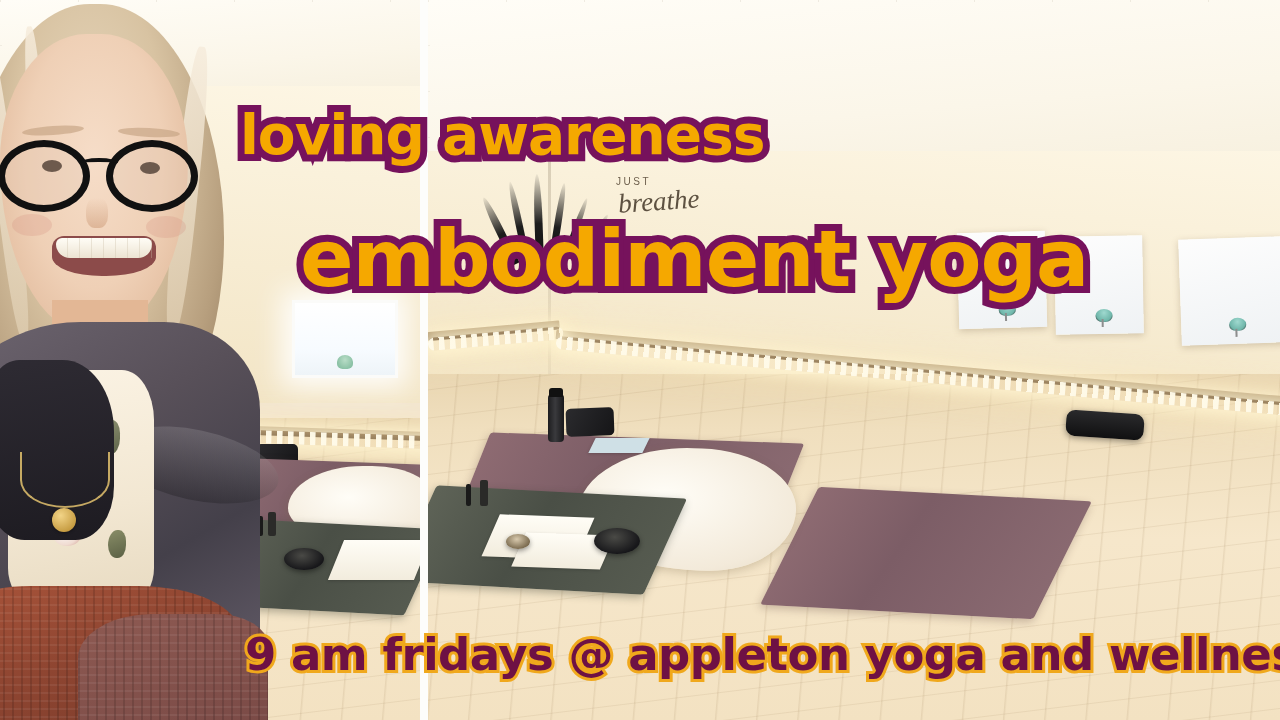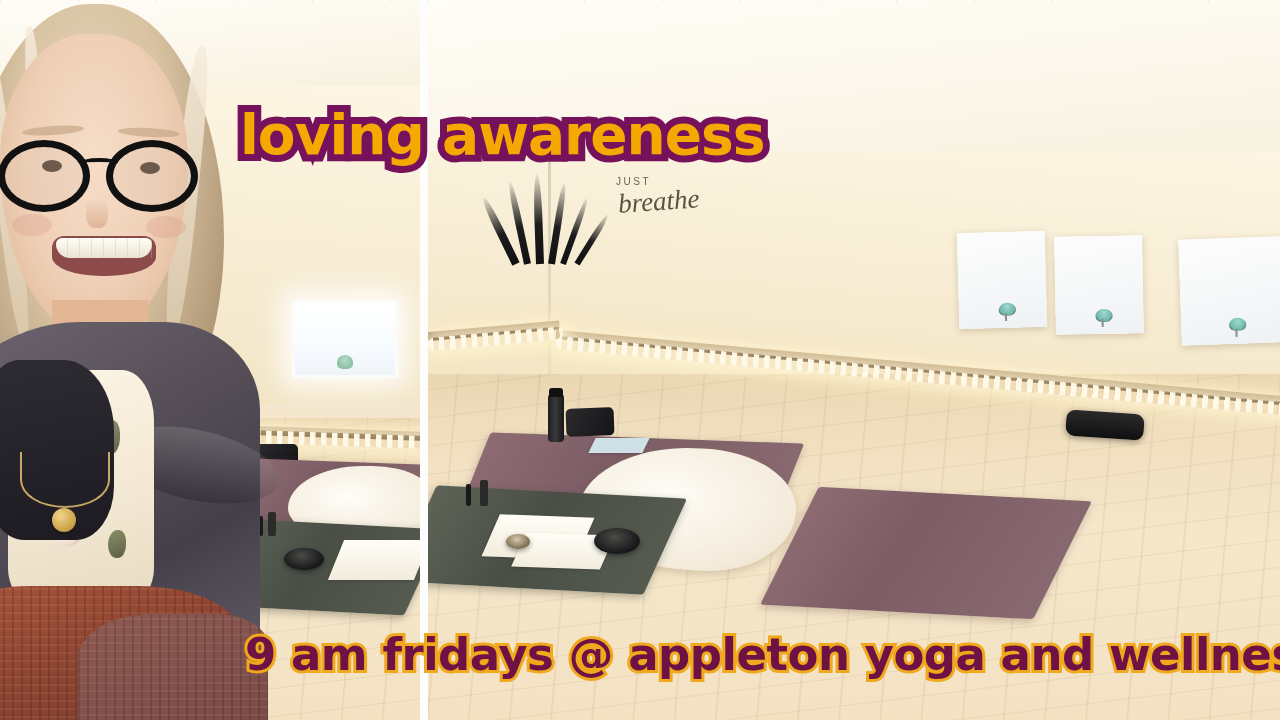--- a/index.html
+++ b/index.html
@@ -303,16 +303,17 @@
       <div class="knit2">
           <div class="knit-tex"></div>
         </div>
     </div>
   </div>
 
   <div class="divider"></div>
 
   <div id="overlay">
     <div class="ttl ttl1">loving awareness</div>
+    <div class="ttl ttl2">embodiment yoga</div>
     <div class="sub sub2">9 am fridays @ appleton yoga and wellness</div>
   </div>
 
 </div>
 
 </body></html>

